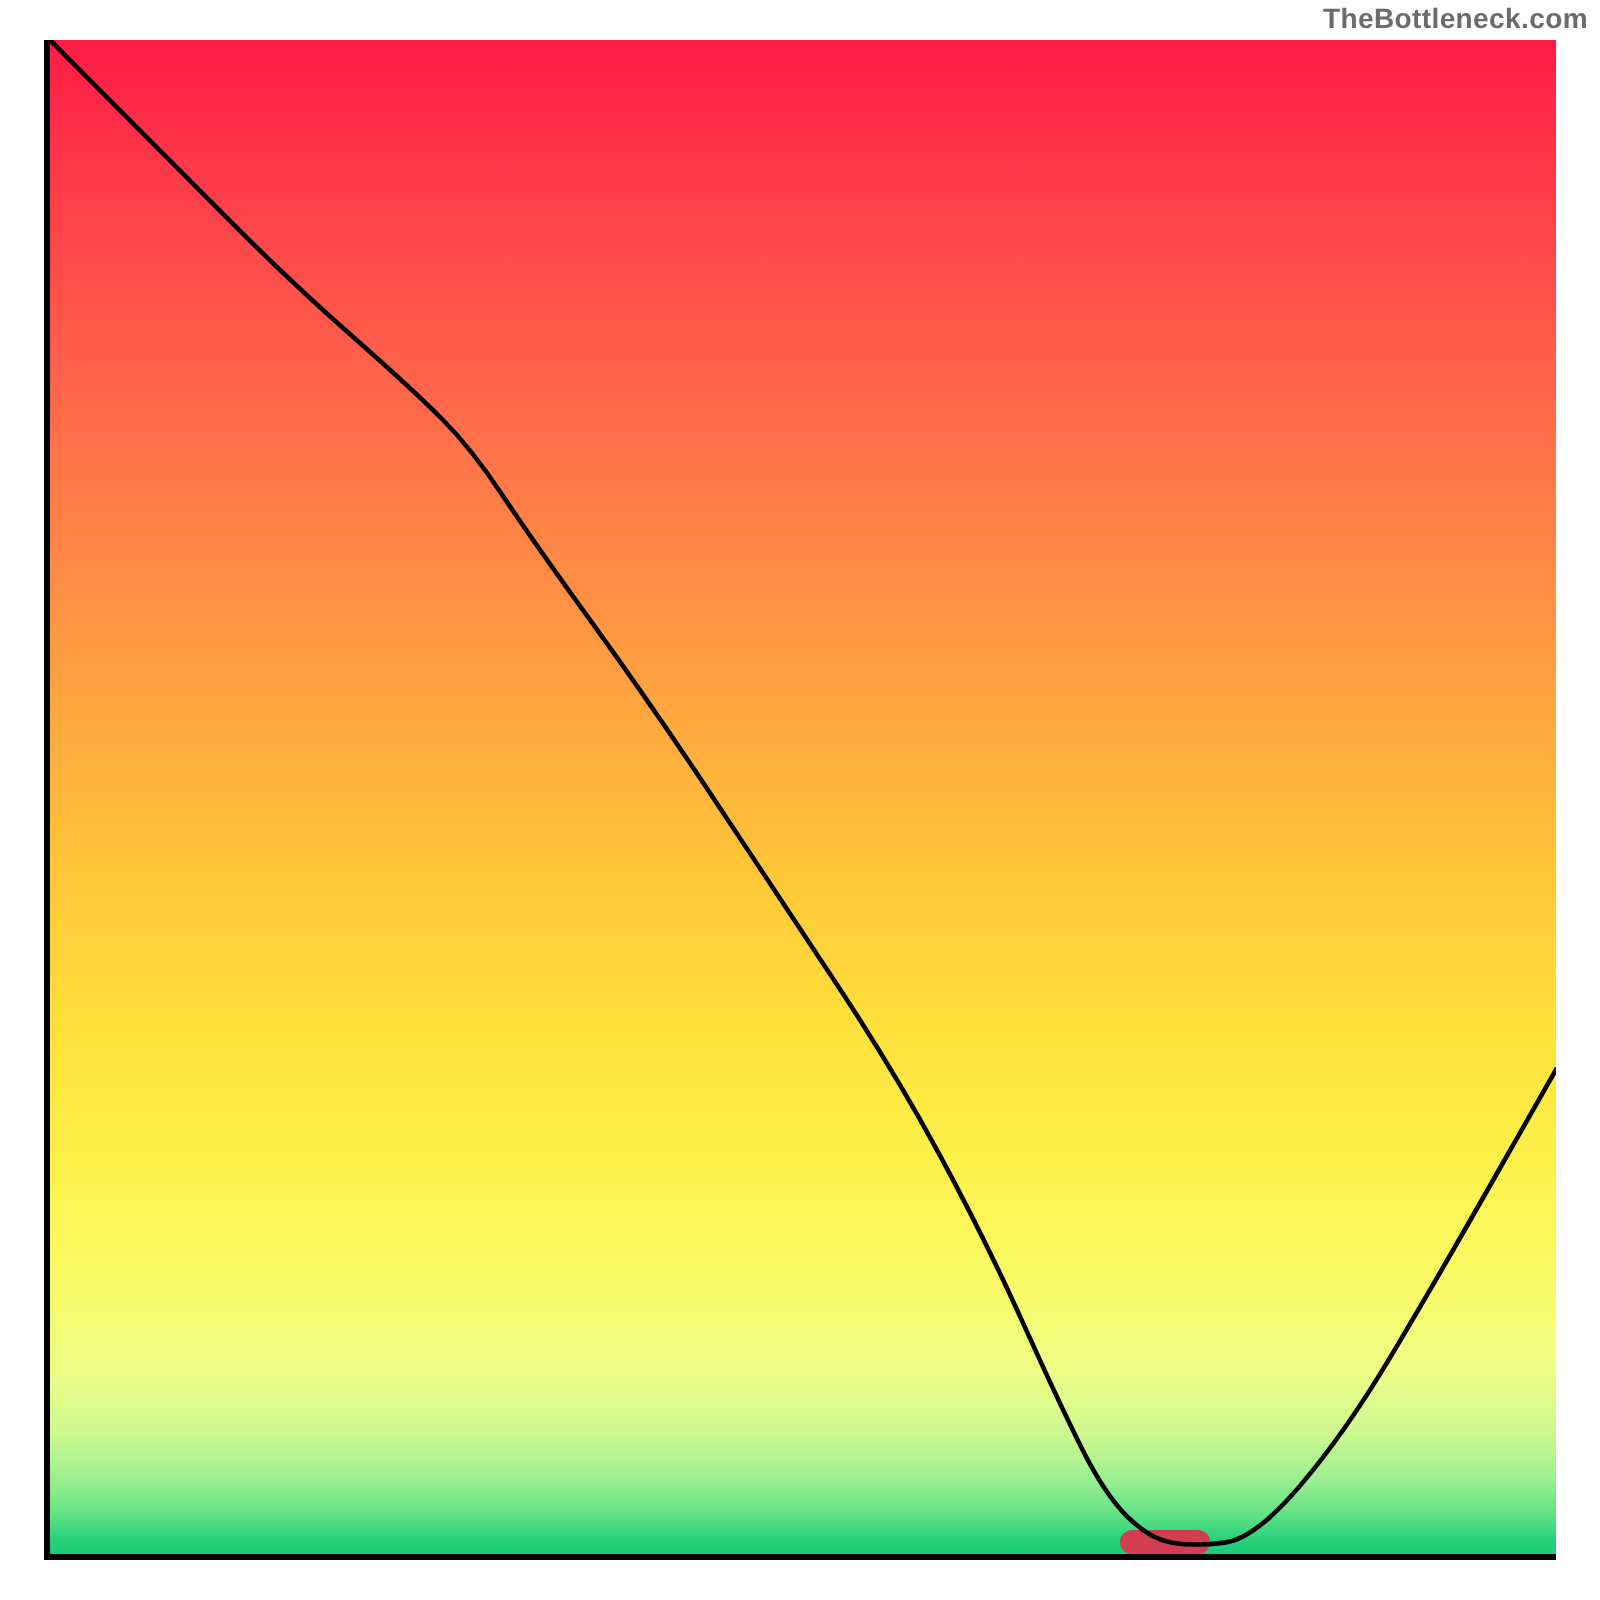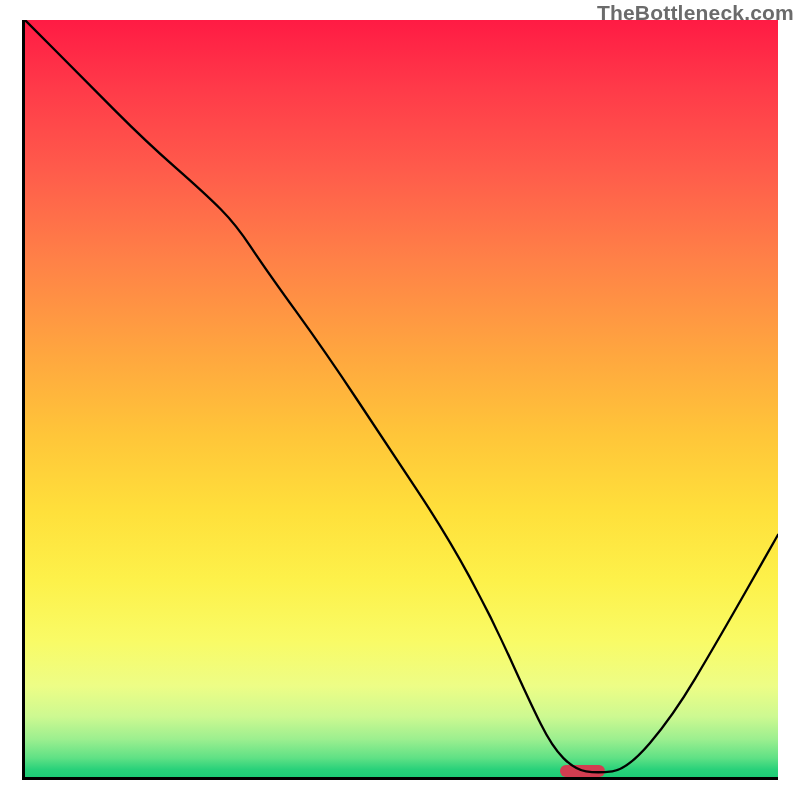--- a/index.html
+++ b/index.html
@@ -56,21 +56,21 @@
   }
   .curve {
     position: absolute;
     inset: 0;
     pointer-events: none;
   }
   .watermark {
     position: absolute;
     top: 1px;
     right: 6px;
-    font-size: 21px;
+    font-size: 14px;
     font-weight: 600;
     color: #6b6b6b;
     letter-spacing: 0.2px;
   }
 </style>
 </head>
 <body>
 
 <div class="wrap">
   <div class="watermark">TheBottleneck.com</div>

